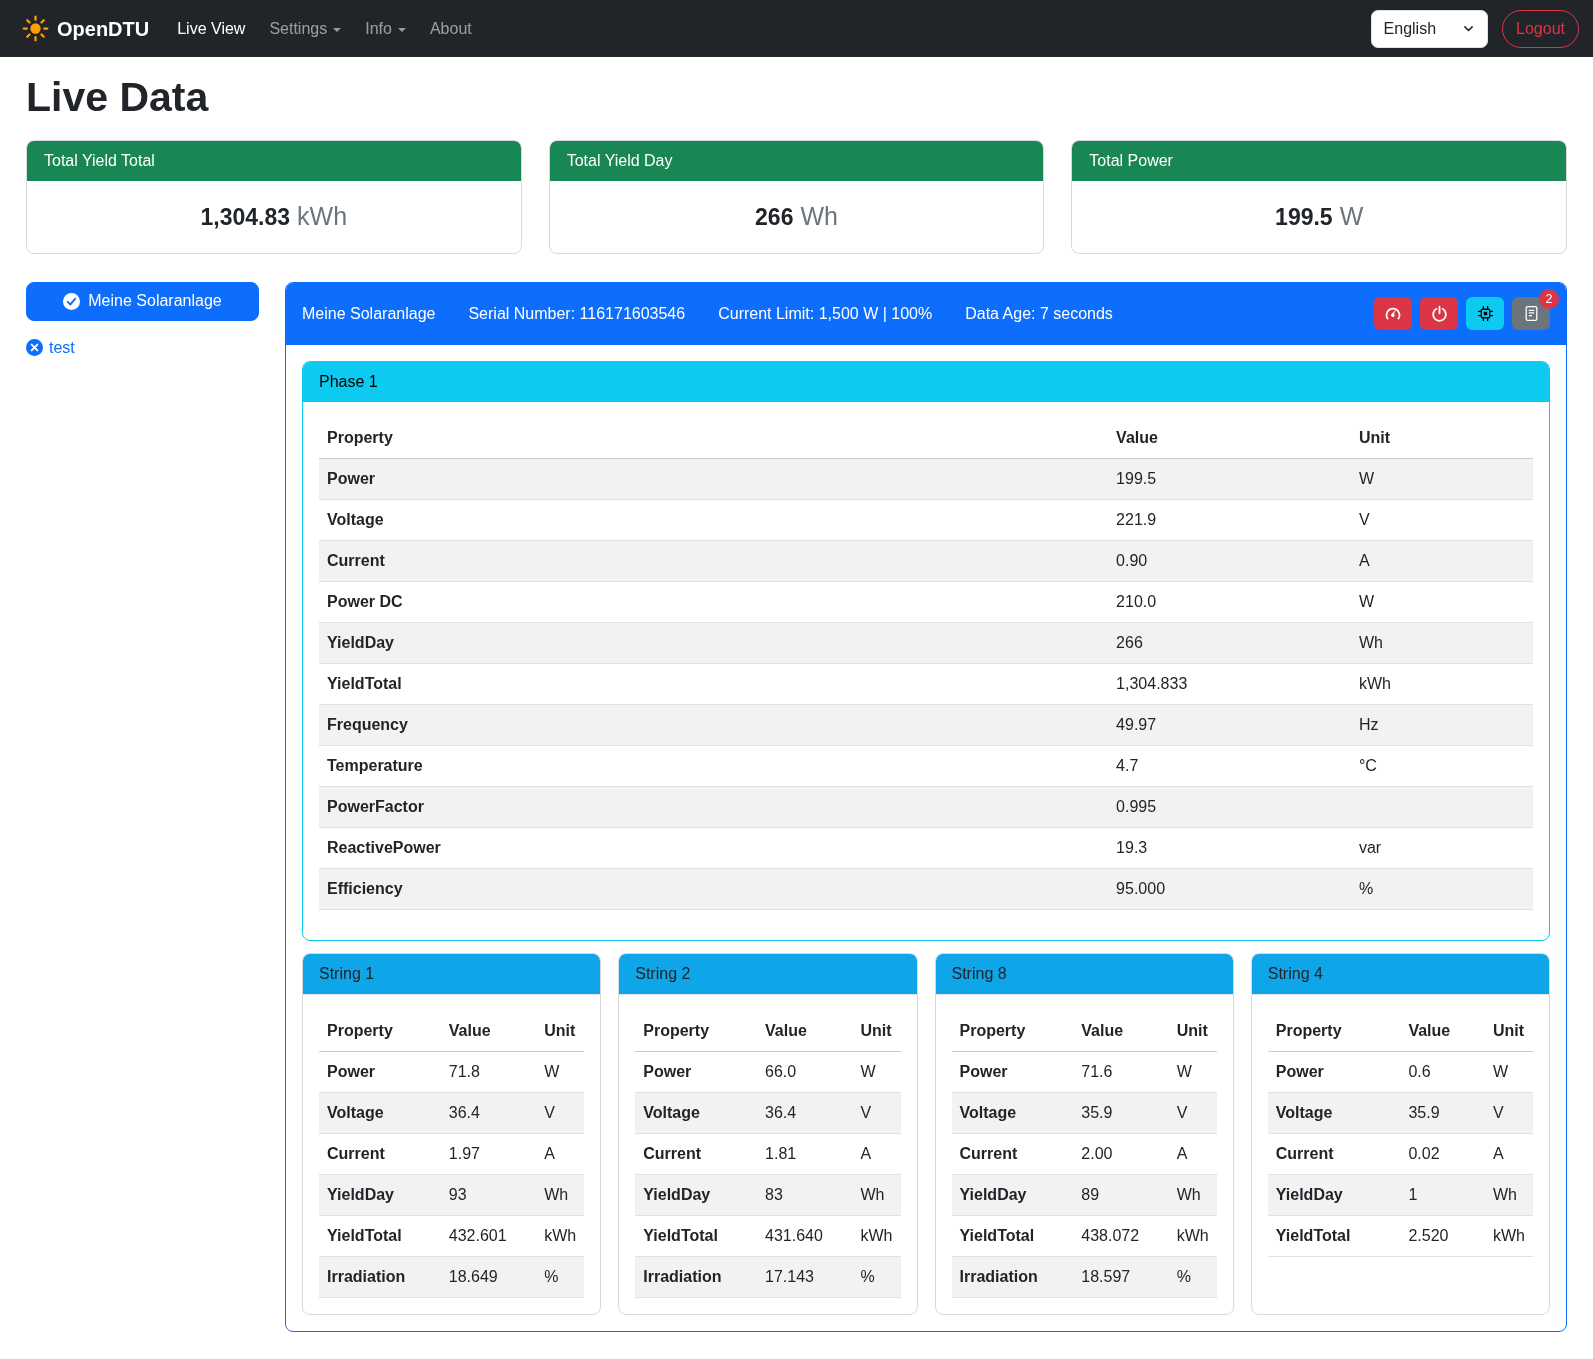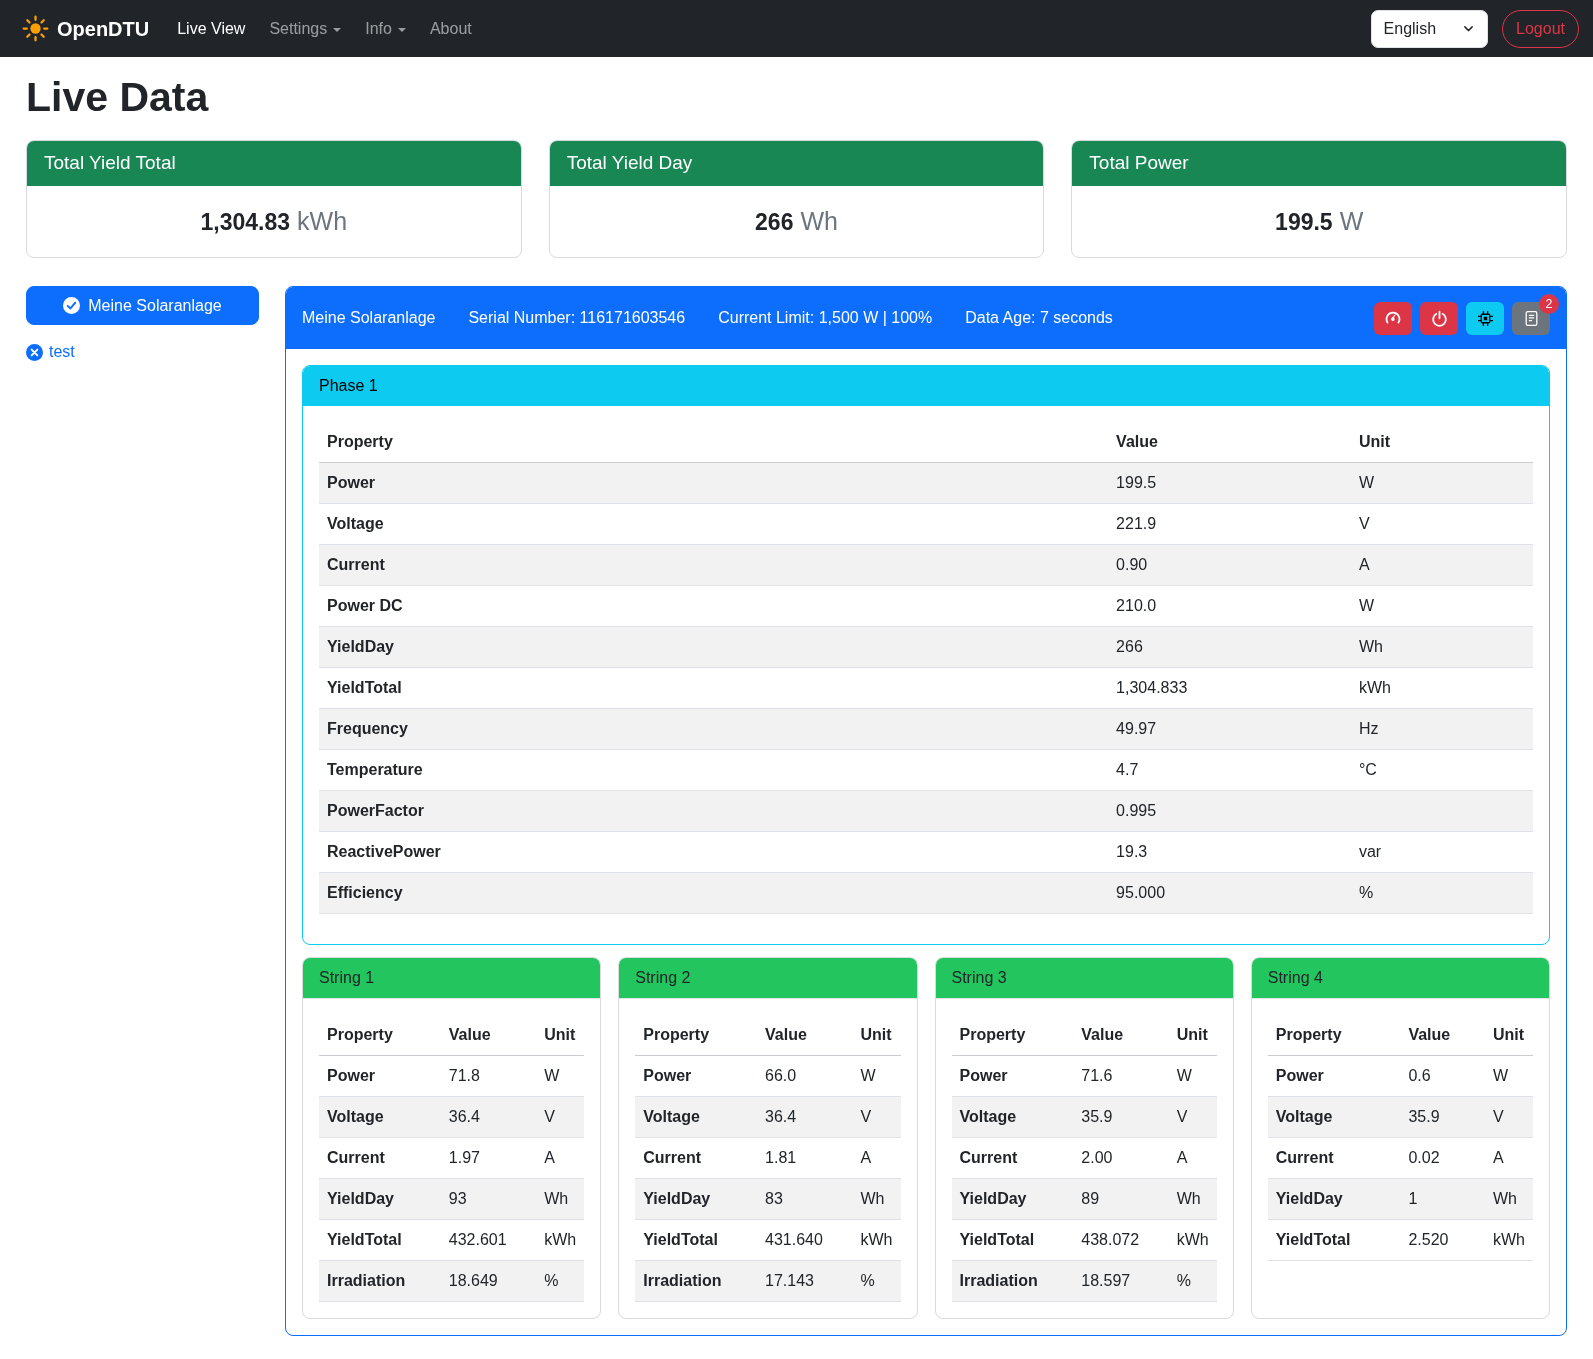--- a/index.html
+++ b/index.html
@@ -13,21 +13,21 @@
   .nav-link.active{color:#fff}
   .caret{width:0;height:0;border-left:4px solid transparent;border-right:4px solid transparent;border-top:4px solid currentColor;margin-top:3px}
   .nav-right{margin-left:auto;display:flex;align-items:center;gap:14px}
   .language-select{background:#fff;border:1px solid #dee2e6;border-radius:7px;height:38px;display:flex;align-items:center;gap:26px;padding:0 12px;cursor:pointer;color:#212529}
   .logout-btn{background:transparent;border:1px solid #dc3545;color:#dc3545;border-radius:19px;height:38px;padding:0 13px;font-size:16px;font-family:inherit;cursor:pointer}
   
   .container{padding:14px 26px 26px}
   .page-title{font-size:41px;font-weight:600;line-height:1.2;margin:2px 0 18px}
   .summary-row{display:flex;gap:27px;margin-bottom:28px}
   .summary-card{flex:1;border:1px solid #d8dadd;border-radius:8px;overflow:hidden;background:#fff}
-  .summary-card-header{background:#198754;color:#fff;padding:8px 17px;font-size:19px}
+  .summary-card-header{background:#198754;color:#fff;padding:8px 17px;font-size:16px}
   .summary-card-body{padding:17px 16px;text-align:center}
   .summary-value{font-size:23px;font-weight:700}
   .summary-unit{font-size:25px;color:#6c757d;margin-left:7px;font-weight:400}
   
   .content-row{display:flex;gap:26px;align-items:flex-start}
   .sidebar{width:233px;flex:none}
   .inverter-btn{width:100%;background:#0d6efd;border:1px solid #0d6efd;color:#fff;border-radius:8px;height:39px;display:flex;align-items:center;justify-content:center;gap:8px;font-size:16px;font-family:inherit;cursor:pointer}
   .inverter-test{margin-top:15px;display:flex;align-items:center;justify-content:flex-start;gap:6px;color:#0d6efd;cursor:pointer}
   .main-panel{flex:1;border:1px solid #0d6efd;border-radius:8px;overflow:hidden;background:#fff}
   .panel-header{background:#0d6efd;color:#fff;padding:0 16px;height:62px;display:flex;align-items:center;gap:33px}
@@ -50,21 +50,21 @@
   .data-table th.cell-prop{font-weight:700}
   .data-table .cell-value{}
   .phase-table .cell-unit{width:15%}
   .phase-table .cell-value{width:20%}
   .phase-table tbody tr:nth-child(odd){background:rgba(0,0,0,.05)}
   .string-table .cell-unit{width:46px}
   .string-table tbody tr:nth-child(even){background:rgba(0,0,0,.05)}
   
   .strings-row{display:flex;gap:17px;align-items:stretch}
   .string-card{flex:1;border:1px solid #d8dadd;border-radius:8px;overflow:hidden;background:#fff;display:flex;flex-direction:column}
-  .string-header{background:#22c55e;border-bottom:1px solid #e3e5e8;padding:8px 16px;font-size:16px}
+  .string-header{background:#0ea5e9;border-bottom:1px solid #e3e5e8;padding:8px 16px;font-size:16px}
   .string-body{padding:16px 16px 2px}
 </style>
 </head>
 <body>
 
 <nav class="navbar">
   <a class="brand">
     <span style="display:flex">
       <svg width="27" height="27" viewBox="0 0 24 24" fill="none" stroke="#ffa000" stroke-width="2" stroke-linecap="round">
         <circle cx="12" cy="12" r="4.6" fill="#ffa000" stroke="none"></circle>
@@ -361,21 +361,21 @@
                     <tr>
                       <th class="cell-prop">Irradiation</th>
                       <td class="cell-value">17.143</td>
                       <td class="cell-unit">%</td>
                     </tr>
                   </tbody>
               </table>
             </div>
           </div>
           <div class="string-card">
-            <div class="string-header">String 3</div>
+            <div class="string-header">String 8</div>
             <div class="string-body">
               <table class="data-table string-table">
                 <thead>
                   <tr>
                     <th class="cell-prop">Property</th>
                     <th class="cell-value">Value</th>
                     <th class="cell-unit">Unit</th>
                   </tr>
                 </thead>
                 <tbody>

